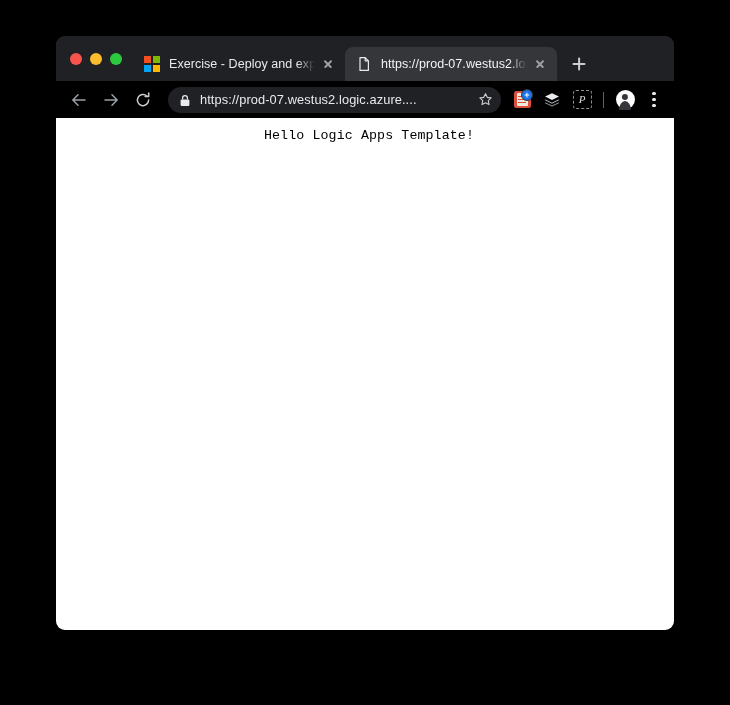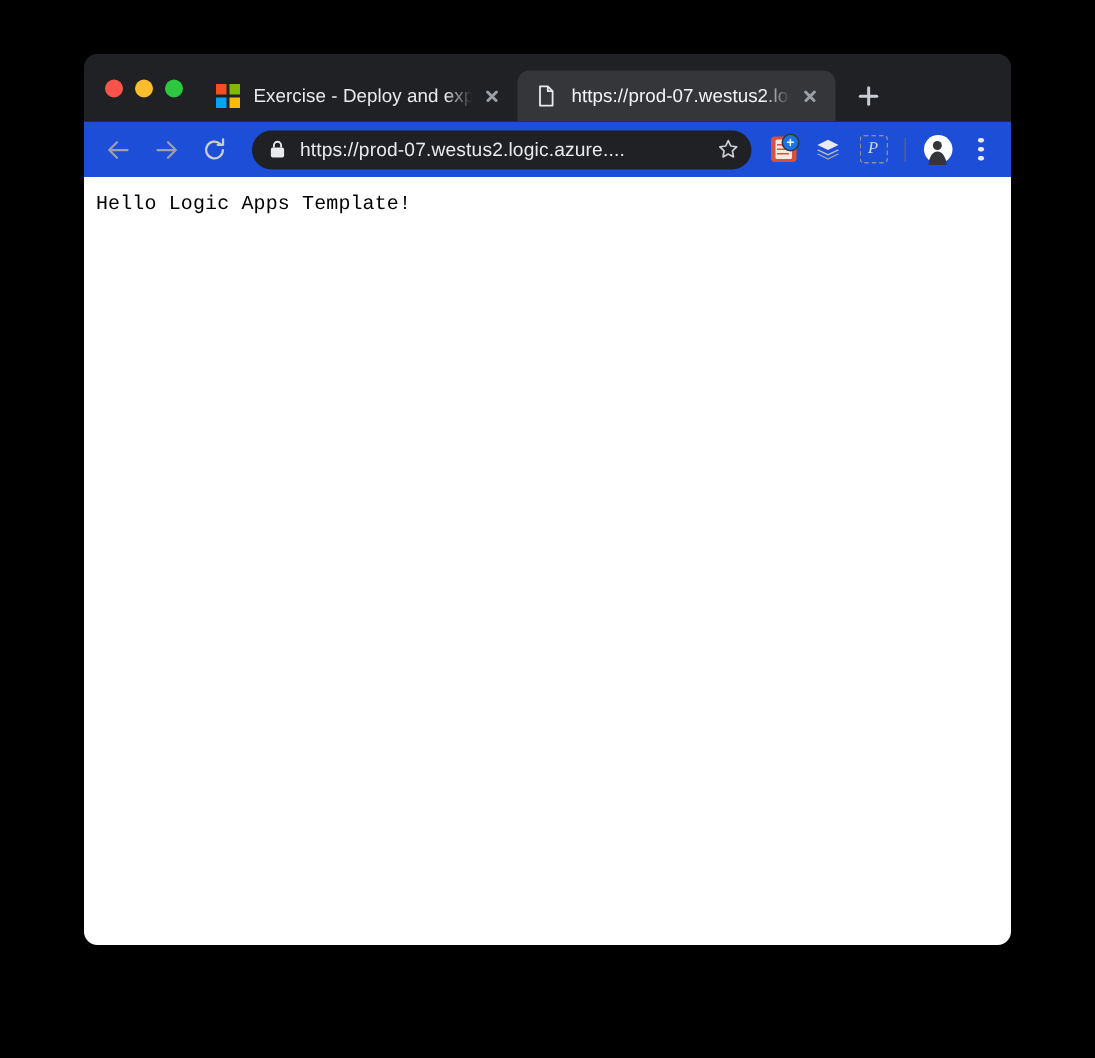--- a/index.html
+++ b/index.html
@@ -157,21 +157,21 @@
     top: 50%;
     background: #c9cdd1;
     border-radius: 1px;
   }
   .new-tab::before { width: 13px; height: 1.8px; transform: translate(-50%,-50%); }
   .new-tab::after  { width: 1.8px; height: 13px; transform: translate(-50%,-50%); }
 
   
   .toolbar {
     height: 37px;
-    background: #1d4ed8;
+    background: #000000;
     display: flex;
     align-items: center;
     padding: 0 8px 0 10px;
     box-sizing: border-box;
   }
 
   .nav-btn {
     width: 26px;
     height: 26px;
     flex: 0 0 26px;
@@ -367,20 +367,21 @@
     padding: 10px 0 0 8px;
     box-sizing: border-box;
   }
   .page-text {
     font-family: "Liberation Mono", "DejaVu Sans Mono", monospace;
     font-size: 13.3px;
     color: #000000;
     line-height: 1.2;
     white-space: pre;
     letter-spacing: 0.1px;
+    text-align: center;
   }
 </style>
 </head>
 <body>
 
 <div class="browser-window">
 
   <div class="tab-strip">
 
     <div class="traffic-lights">

